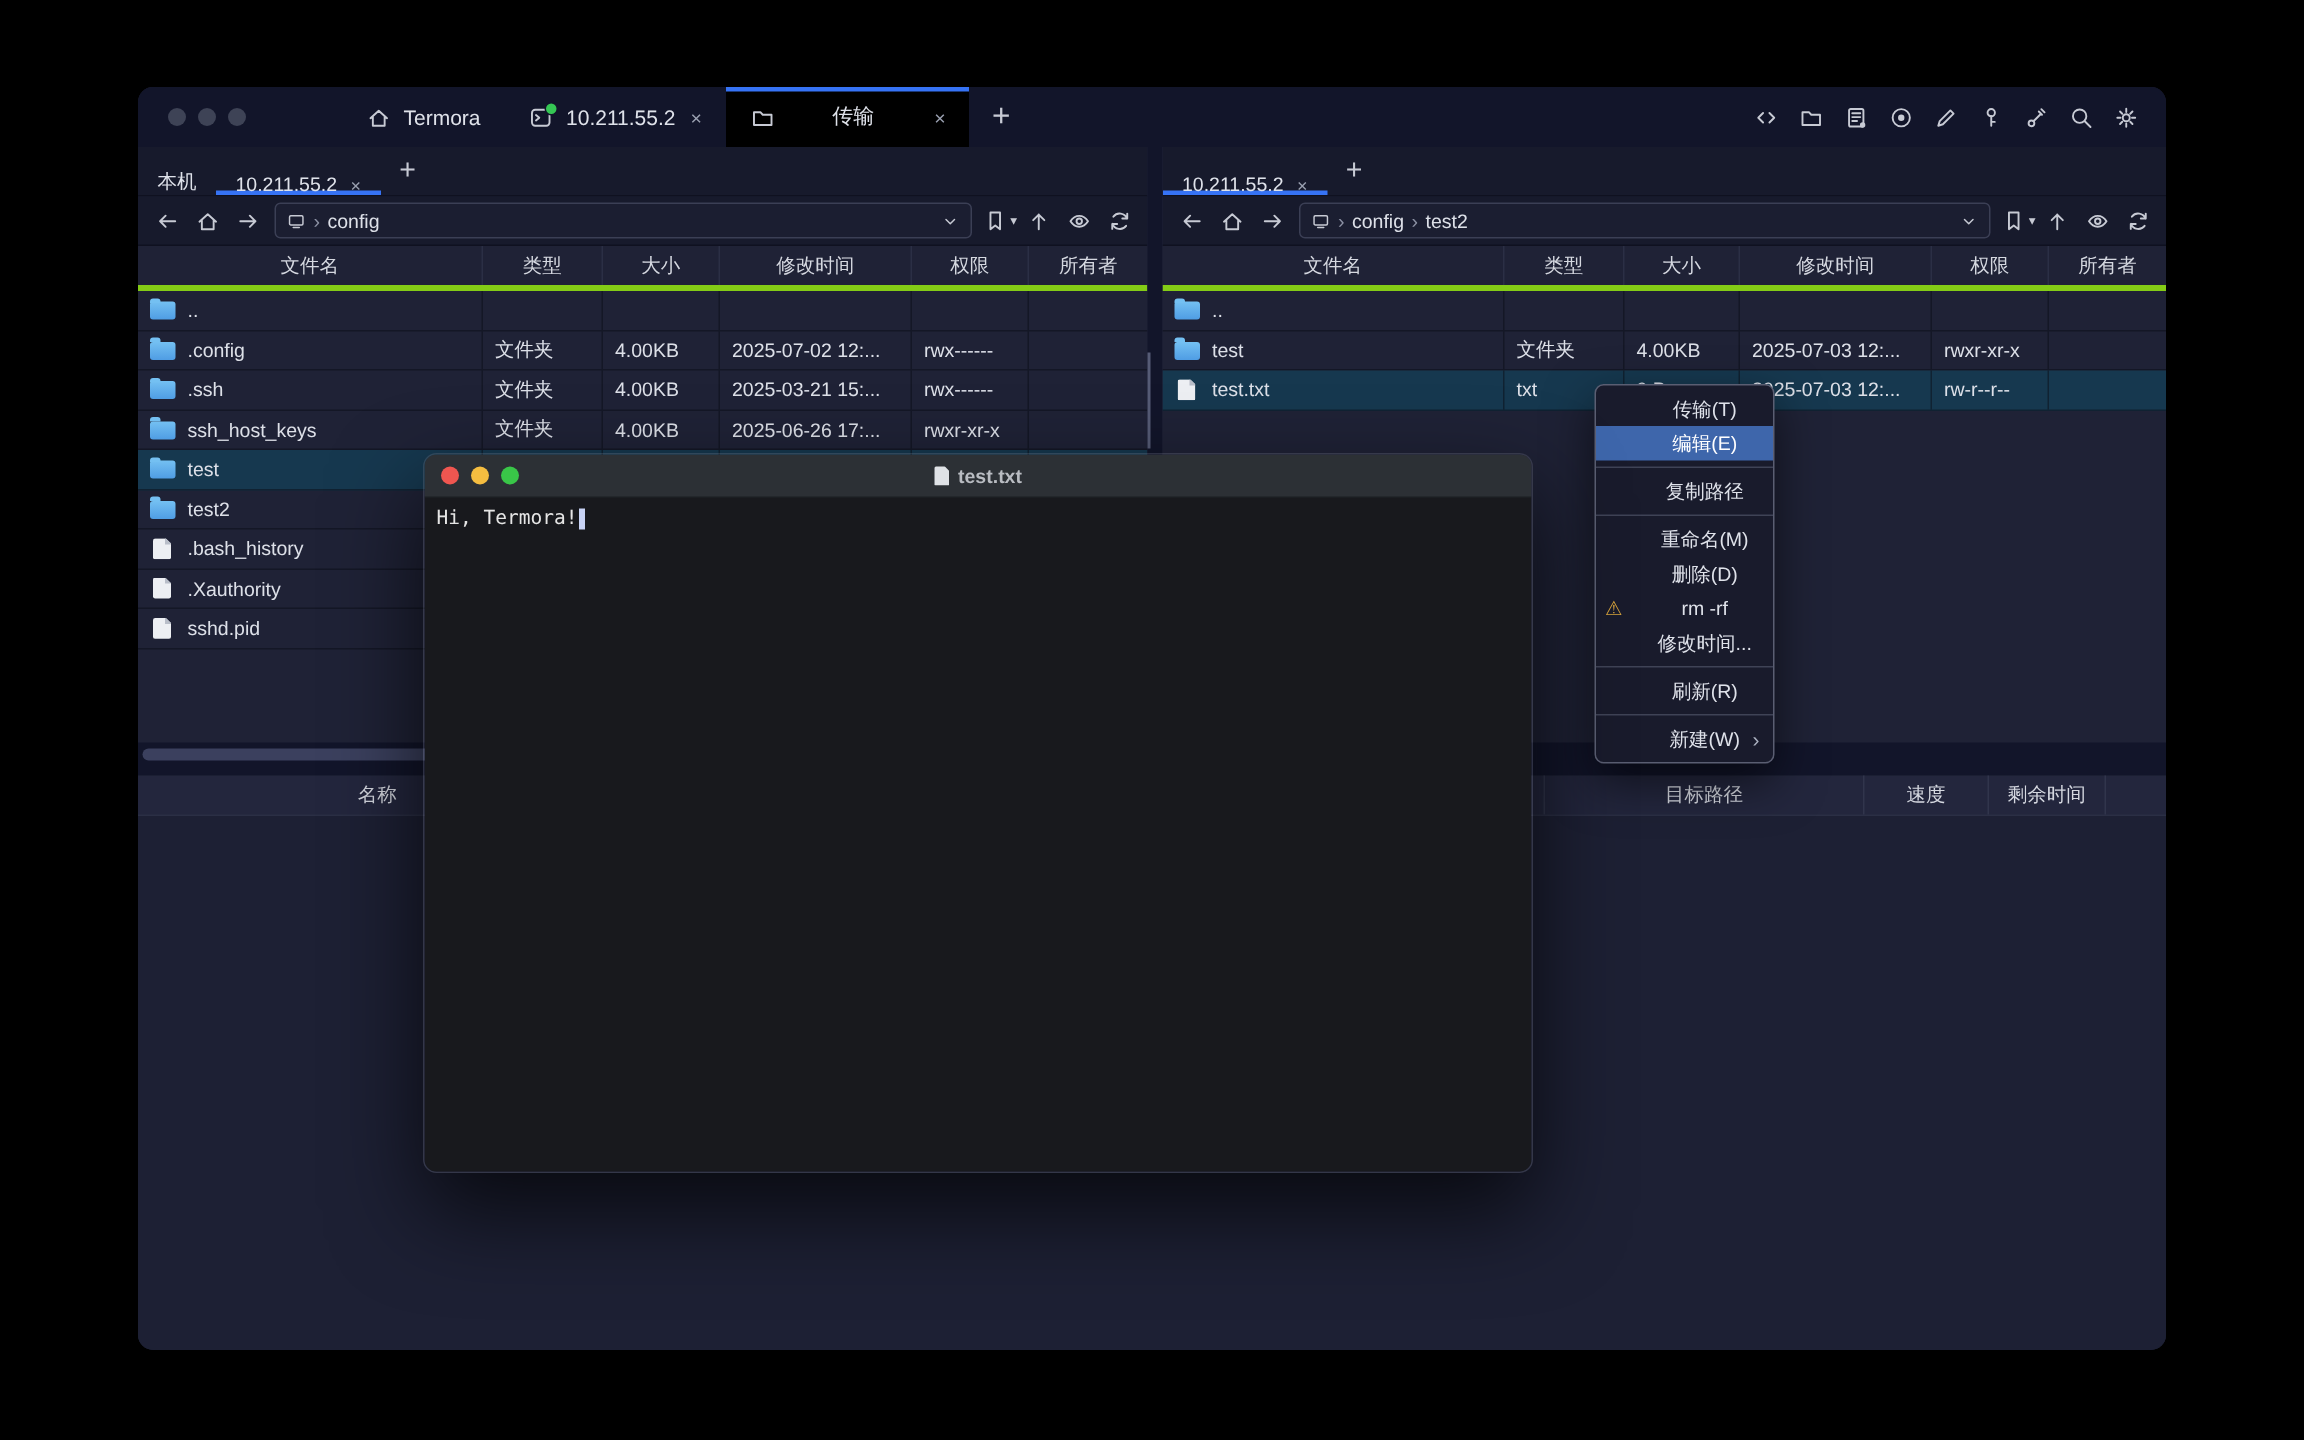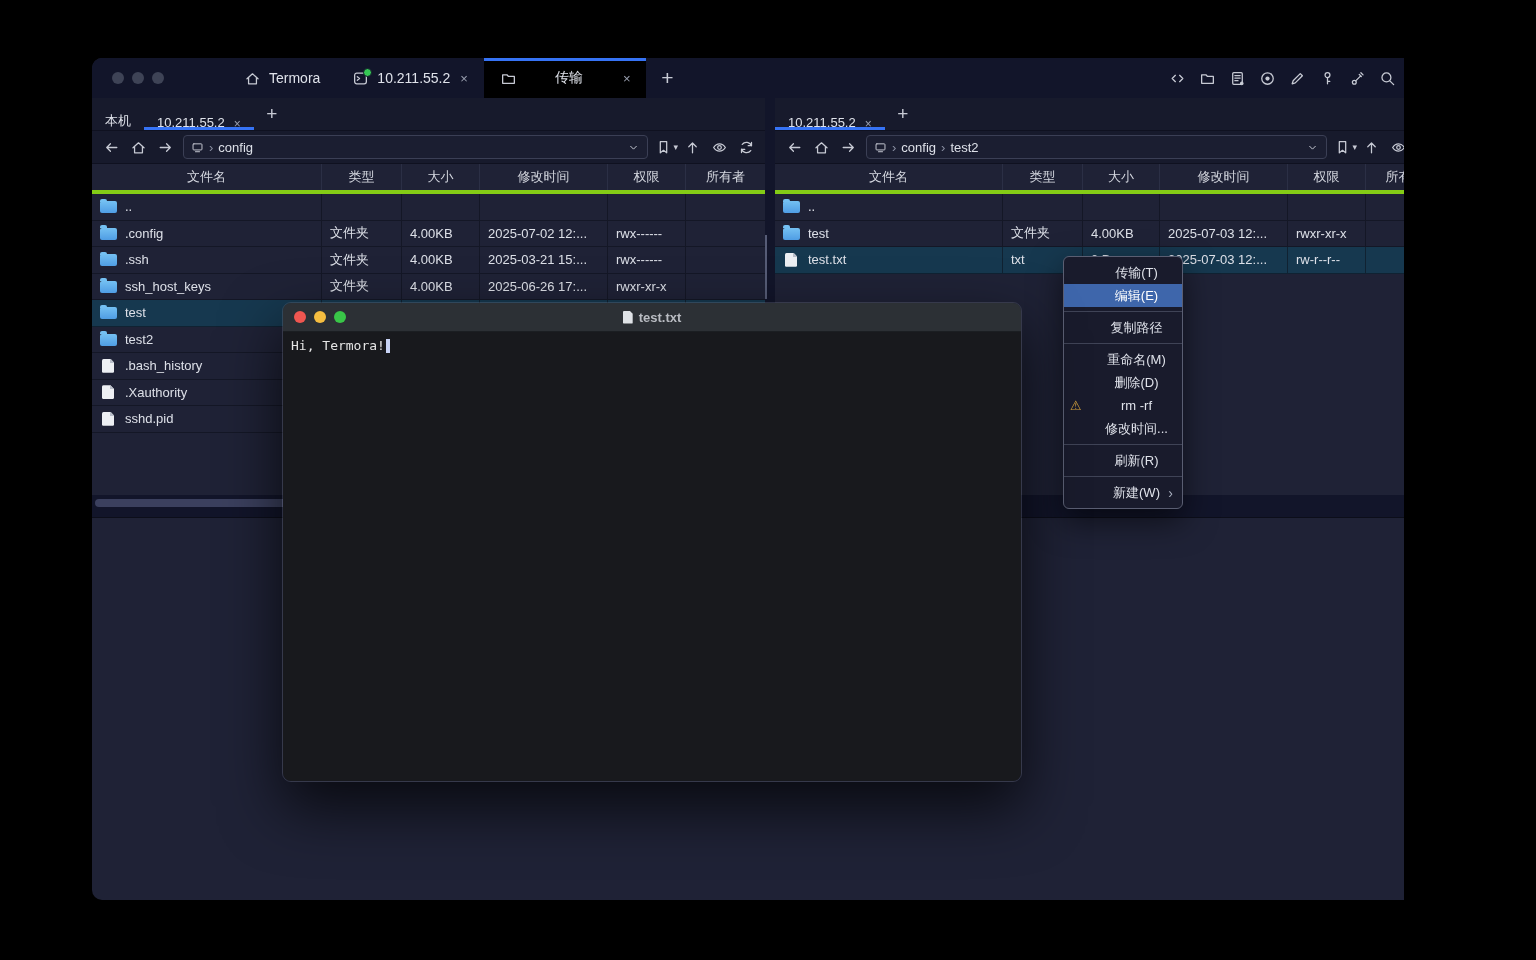--- a/index.html
+++ b/index.html
@@ -1,17 +1,17 @@
 <!DOCTYPE html>
 <html><head>
 <meta charset="utf-8">
 <style>
   html,body{margin:0;padding:0;background:#000;}
-  .stage{position:relative;width:1392px;height:960px;background:#000;overflow:hidden;
-         font-family:"Liberation Sans","DejaVu Sans",sans-serif;padding-left:12px;-webkit-font-smoothing:antialiased;}
+  .stage{position:relative;width:1536px;height:960px;background:#000;overflow:hidden;
+         font-family:"Liberation Sans","DejaVu Sans",sans-serif;-webkit-font-smoothing:antialiased;}
   .window{position:absolute;left:92px;top:58px;width:1352px;height:842px;background:#1f2236;
           border-radius:10px;box-shadow:0 30px 80px rgba(0,0,0,.65);overflow:hidden;font-size:13px;color:#dde0e8;}
 
   
   .titlebar{height:40px;background:#12152a;display:flex;align-items:stretch;}
   .traffic{display:flex;gap:8px;align-items:center;padding:0 22px 0 20px;}
   .dot{width:12px;height:12px;border-radius:50%;background:#3e4356;}
   .main-tabs{display:flex;align-items:stretch;margin-left:42px;}
   .mtab{display:flex;align-items:center;gap:8px;padding:0 16px;font-size:14px;color:#dfe2ea;position:relative;cursor:default;}
   .mtab.active{background:#000000;box-shadow:inset 0 3px 0 #3673f5;gap:38px;}
@@ -505,20 +505,31 @@
               <div class="cell"></div>
             </div>
           </div>
       </section>
     </div>
 
     <div class="scrollband">
       <span class="hthumb"></span>
     </div>
 
+    <div class="transfer">
+      <div class="t-head">
+        <div class="t-cell">名称</div>
+        <div class="t-cell"></div>
+        <div class="t-cell">目标路径</div>
+        <div class="t-cell">速度</div>
+        <div class="t-cell">剩余时间</div>
+        <div class="t-cell"></div>
+      </div>
+      <div class="t-list"></div>
+    </div>
 
     <div class="context-menu">
 
         <div class="mi">
 
           <span class="mi-label">传输(T)</span>
 
         </div>
 
         <div class="mi active">

